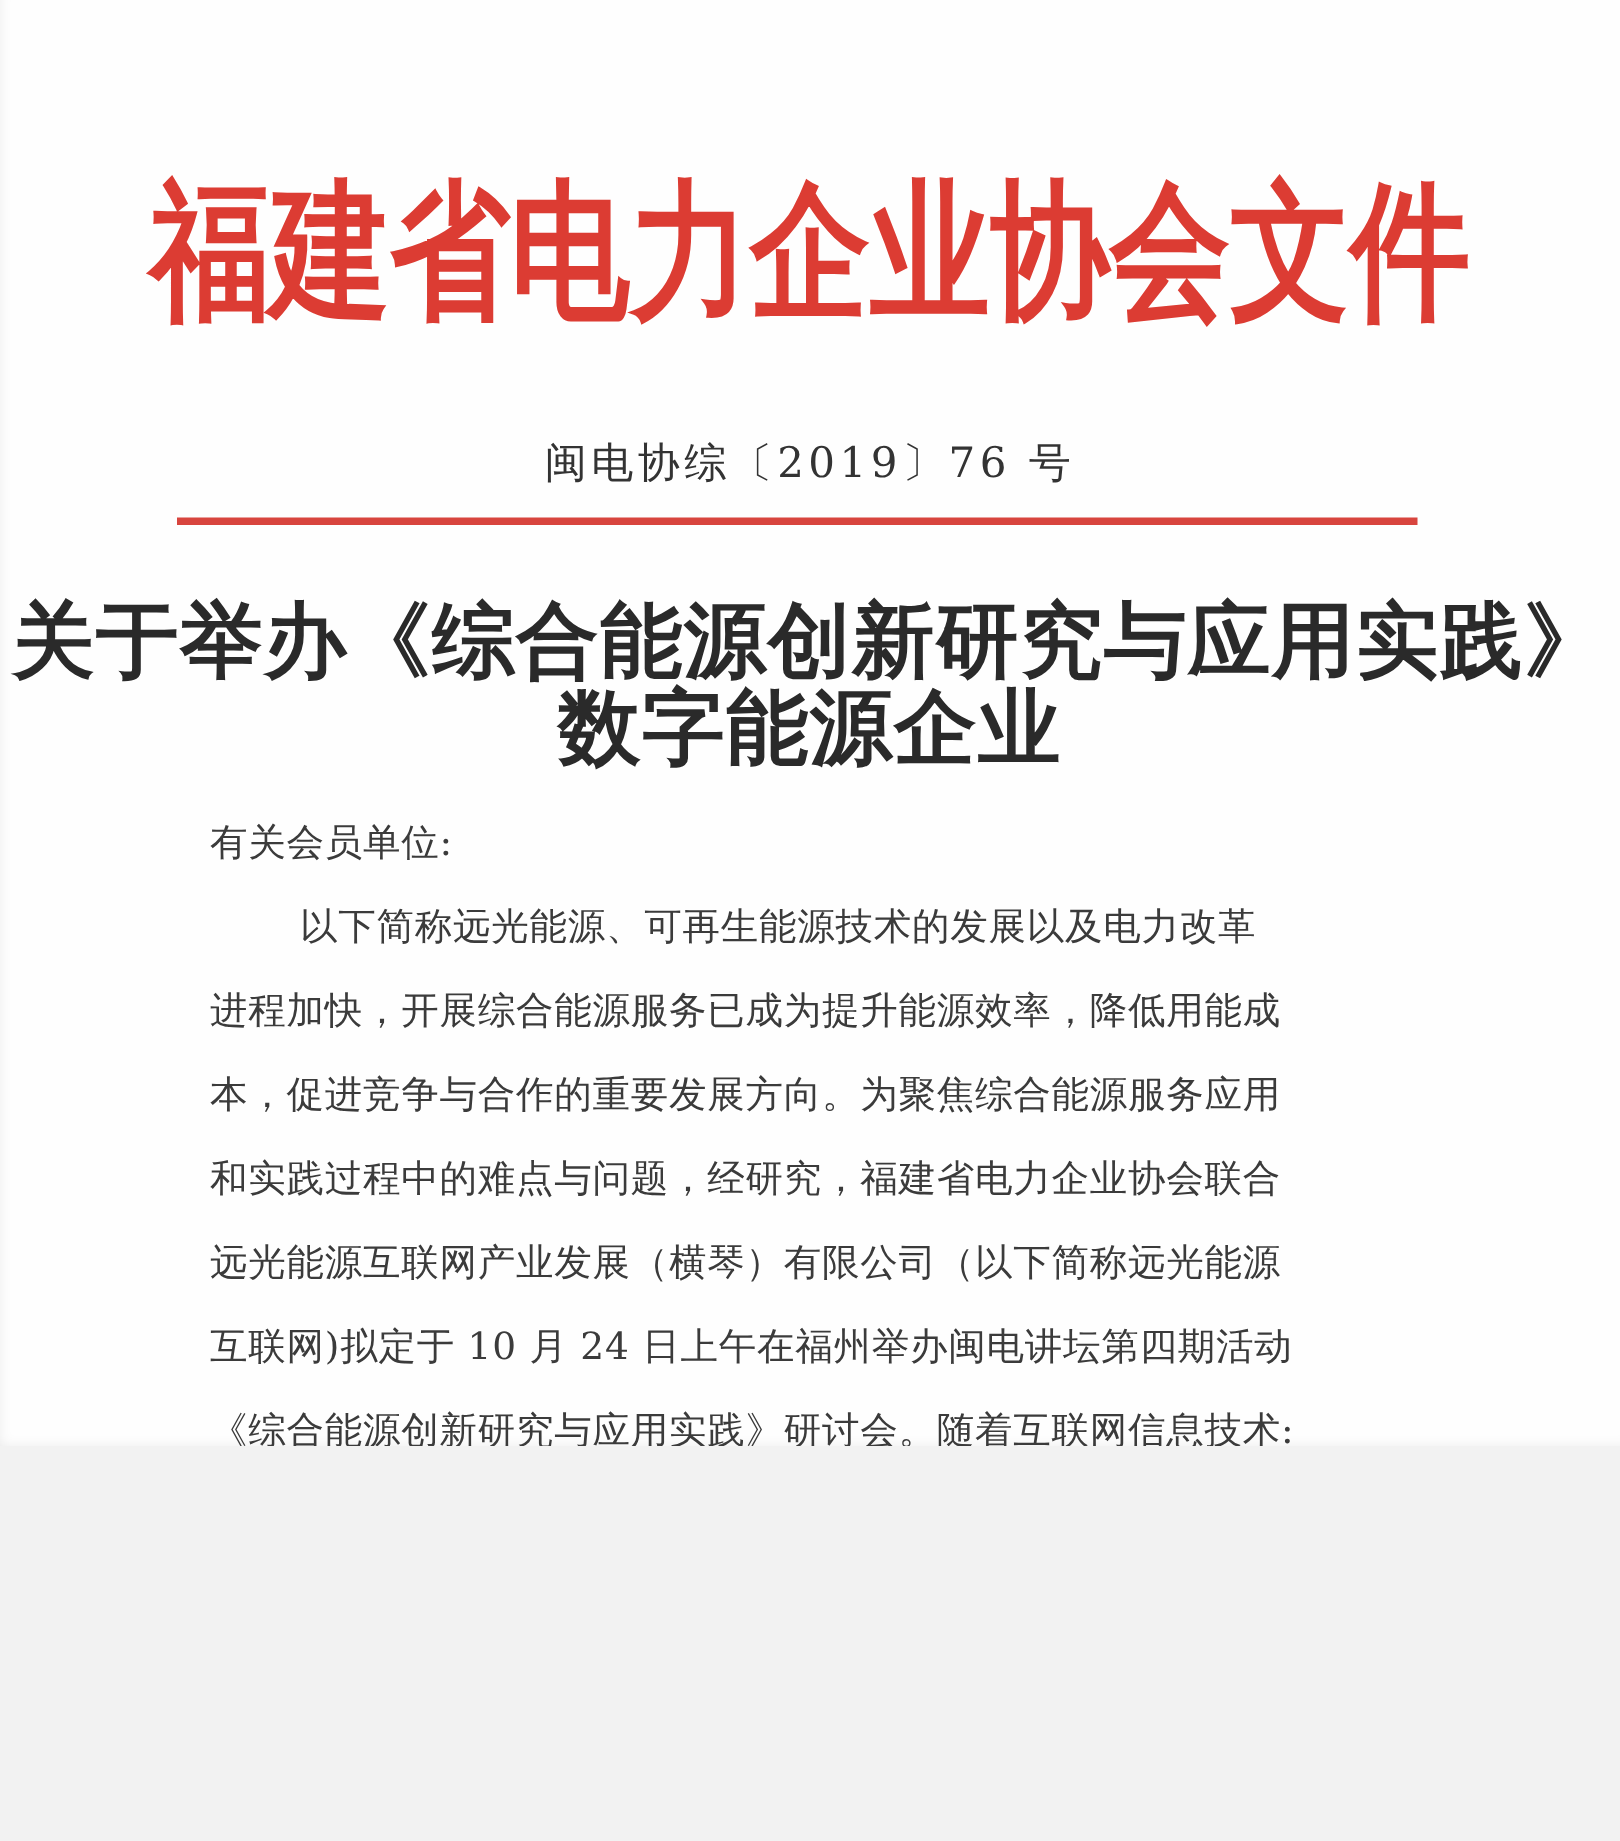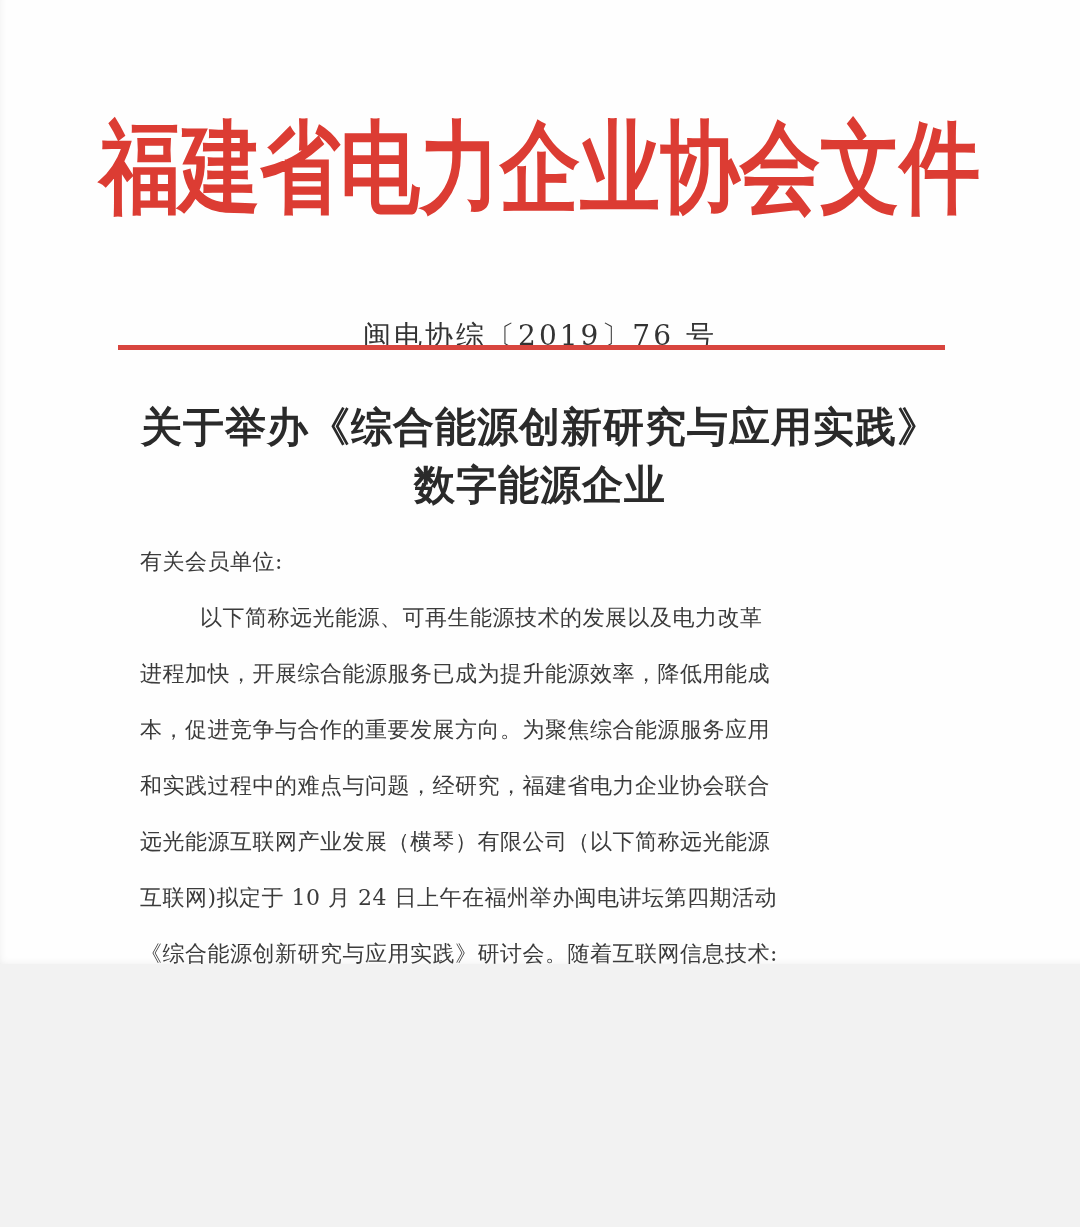--- a/index.html
+++ b/index.html
@@ -41,52 +41,51 @@
   .doc-number {
     position: absolute;
     top: 290px;
     left: 0;
     right: 0;
     text-align: center;
     font-size: 28px;
     color: #333333;
     letter-spacing: 3px;
     white-space: nowrap;
-    margin-top: 27px;
   }
   
   .red-divider {
     position: absolute;
     top: 345px;
     left: 118px;
     right: 135px;
     height: 5px;
     background: var(--divider-red);
   }
   
   .notice-title {
     position: absolute;
     top: 398px;
     left: 0;
     right: 0;
     text-align: center;
     font-weight: 700;
     color: var(--title-ink);
-    font-size: 41px;
+    font-size: 55px;
     line-height: 58px;
     letter-spacing: 1px;
     white-space: nowrap;
   }
   
   .body-block {
     position: absolute;
     top: 534px;
     left: 140px;
     right: 130px;
-    font-size: 22px;
+    font-size: 25px;
     color: var(--body-ink);
     letter-spacing: 0.5px;
   }
   .line {
     height: 56px;
     line-height: 56px;
     white-space: nowrap;
   }
   .indent { padding-left: 60px; }
   .bold {

